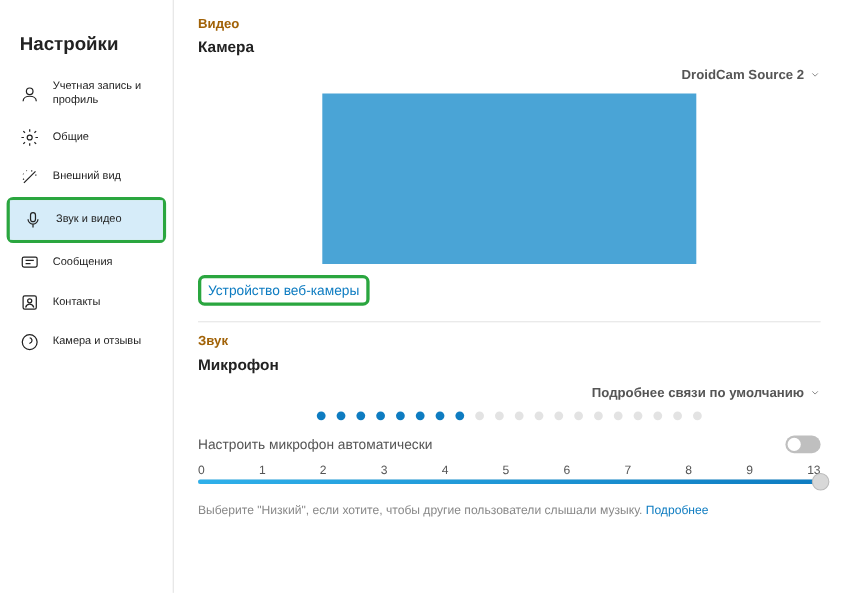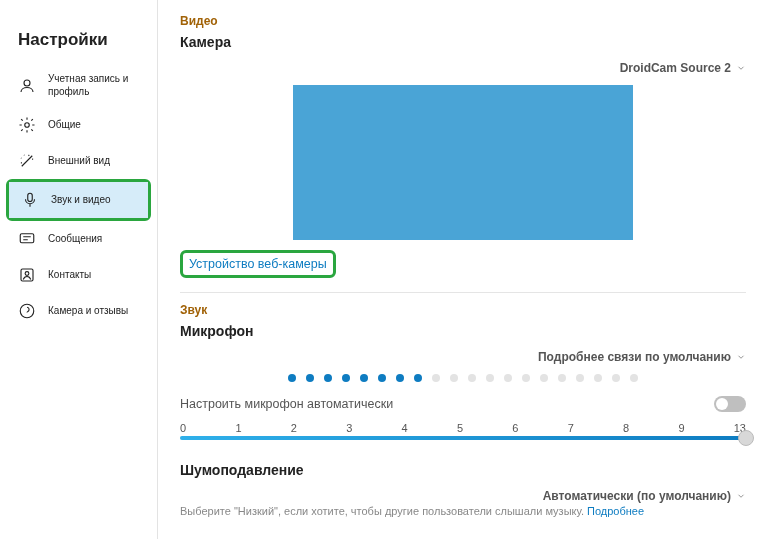--- a/index.html
+++ b/index.html
@@ -290,26 +290,17 @@
         <span>8</span>
         <span>9</span>
         <span>13</span>
       </div>
     <div class="slider-track">
       <div class="slider-fill" id="slider-fill" style="width: 100%;"></div>
       <div class="slider-thumb" id="slider-thumb" style="left: 100%;"></div>
     </div>
   </div>
 
-  <div class="row" style="margin-top:6px;">
-    <div class="row-title">Шумоподавление</div>
-    <div class="selector">
-      <span>Автоматически (по умолчанию)</span>
-      <svg viewBox="0 0 24 24">
-          <path d="M6 9l6 6 6-6"></path>
-        </svg>
-    </div>
-  </div>
   <div class="noise-desc">
     <span>Выберите "Низкий", если хотите, чтобы другие пользователи слышали музыку. </span><a href="#">Подробнее</a>
   </div>
 
 </main>
 
 </body></html>

